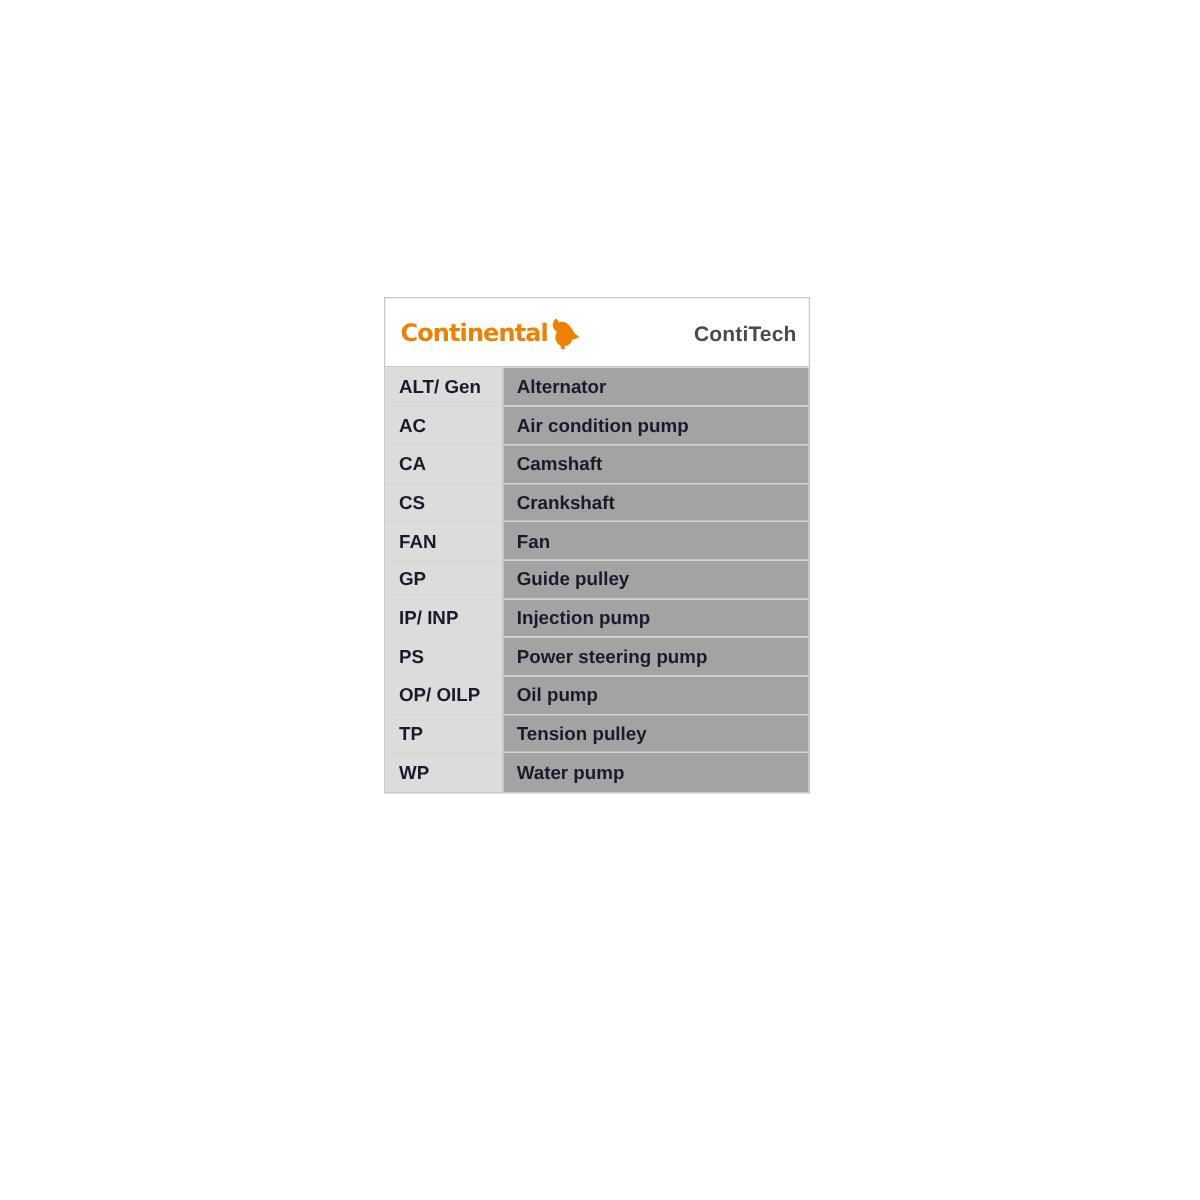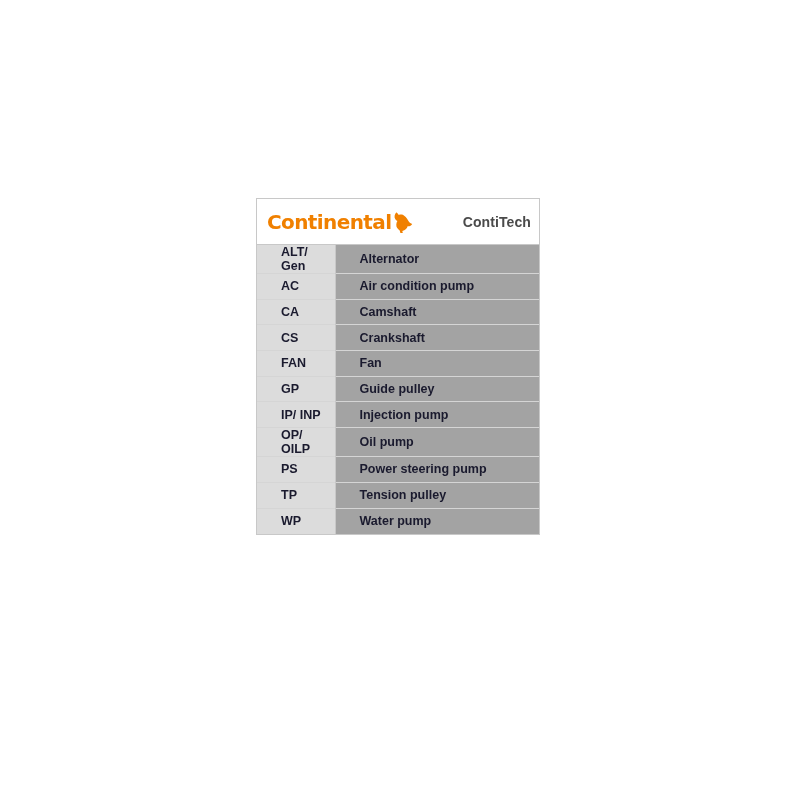--- a/index.html
+++ b/index.html
@@ -37,21 +37,21 @@
     box-sizing: border-box;
   }
   .brand-wordmark {
     display: flex;
     align-items: center;
     gap: 2px;
   }
   .brand-text {
     font-family: "DejaVu Sans", sans-serif;
     font-weight: bold;
-    font-size: 20px;
+    font-size: 16px;
     letter-spacing: -0.6px;
     color: #f08000;
     line-height: 1;
   }
   .horse-icon {
     width: 20px;
     height: 22px;
     display: block;
   }
   .brand-sub {
@@ -64,21 +64,21 @@
   table.legend {
     border-collapse: collapse;
     width: 100%;
     table-layout: fixed;
   }
   table.legend tr {
     height: 25.7px;
   }
   table.legend td {
     border-top: 1px solid #d5d5d5;
-    padding: 0 0 0 24px;
+    padding: 0 0 0 9px;
     font-size: 12.5px;
     color: #1a1a2e;
     vertical-align: middle;
     box-sizing: border-box;
   }
   table.legend tr:first-child td {
     border-top: none;
   }
   td.abbr {
     width: 78px;
@@ -134,26 +134,26 @@
         </tr>
         <tr>
           <td class="abbr">GP</td>
           <td class="desc">Guide pulley</td>
         </tr>
         <tr>
           <td class="abbr">IP/ INP</td>
           <td class="desc">Injection pump</td>
         </tr>
         <tr>
+          <td class="abbr">PS</td>
+          <td class="desc">Power steering pump</td>
+        </tr>
+        <tr>
           <td class="abbr">OP/ OILP</td>
           <td class="desc">Oil pump</td>
-        </tr>
-        <tr>
-          <td class="abbr">PS</td>
-          <td class="desc">Power steering pump</td>
         </tr>
         <tr>
           <td class="abbr">TP</td>
           <td class="desc">Tension pulley</td>
         </tr>
         <tr>
           <td class="abbr">WP</td>
           <td class="desc">Water pump</td>
         </tr>
       </tbody>

